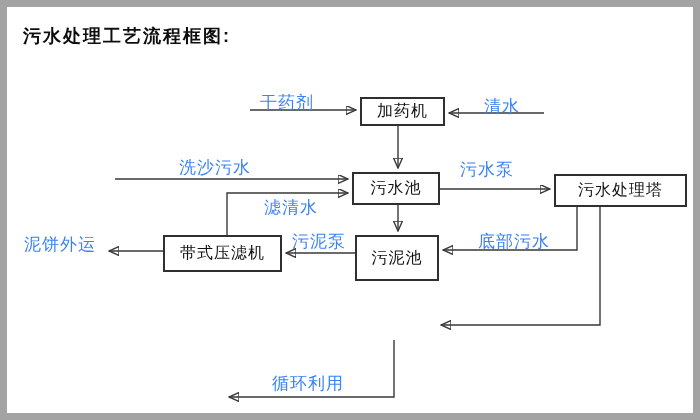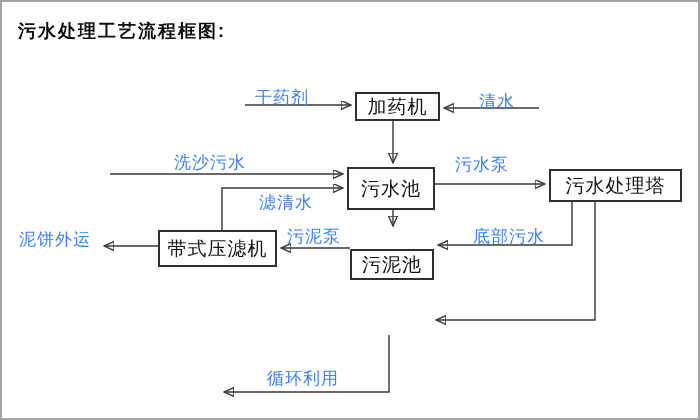--- a/index.html
+++ b/index.html
@@ -1,39 +1,39 @@
 <!DOCTYPE html>
 <html><head>
 <meta charset="utf-8">
 <style>
   html,body{margin:0;padding:0;background:#fff;}
   .canvas{
     position:relative;width:700px;height:420px;background:#ffffff;
     font-family:"Liberation Sans","DejaVu Sans",sans-serif;
-    color:#141414;overflow:hidden;box-sizing:border-box;border:2px solid #a3a3a3;
+    color:#141414;overflow:hidden;box-sizing:border-box;border:7px solid #a3a3a3;
   }
   .title{
     position:absolute;left:16px;top:17px;margin:0;
     font-size:18px;font-weight:bold;letter-spacing:2px;color:#0d0d0d;
   }
   .lines{position:absolute;left:0;top:0;}
   .lines path{fill:none;stroke:#383838;stroke-width:1.4;}
   .node{
     position:absolute;box-sizing:border-box;border:2px solid #2f2f2f;background:#fff;
     display:flex;align-items:center;justify-content:center;
-    font-size:19px;letter-spacing:1px;white-space:nowrap;color:#111;
+    font-size:16px;letter-spacing:1px;white-space:nowrap;color:#111;
   }
   .flabel{
     position:absolute;font-size:17px;letter-spacing:1px;white-space:nowrap;color:#3b82f6;
   }
   
   #n-dosing{left:353px;top:90px;width:85px;height:29px;}
-  #n-sewage{left:345px;top:165px;width:88px;height:43px;}
+  #n-sewage{left:345px;top:165px;width:88px;height:33px;}
   #n-tower{left:547px;top:167px;width:133px;height:33px;}
-  #n-sludge{left:348px;top:228px;width:84px;height:31px;margin-top:19px;}
+  #n-sludge{left:348px;top:228px;width:84px;height:46px;}
   #n-belt{left:156px;top:228px;width:119px;height:37px;}
   #n-clear{left:339px;top:300px;width:91px;height:33px;}
   
   #l-dry{left:253px;top:84px;}
   #l-clearwater{left:477px;top:88px;}
   #l-sand{left:172px;top:149px;}
   #l-sewagepump{left:453px;top:151px;}
   #l-filtered{left:257px;top:189px;}
   #l-sludgepump{left:285px;top:223px;}
   #l-bottom{left:471px;top:223px;}

